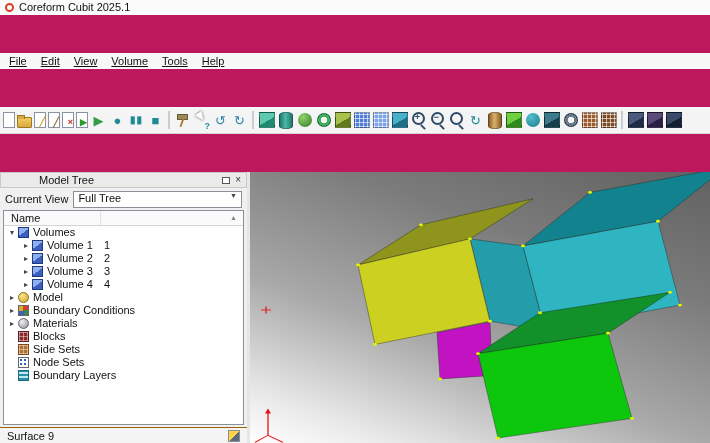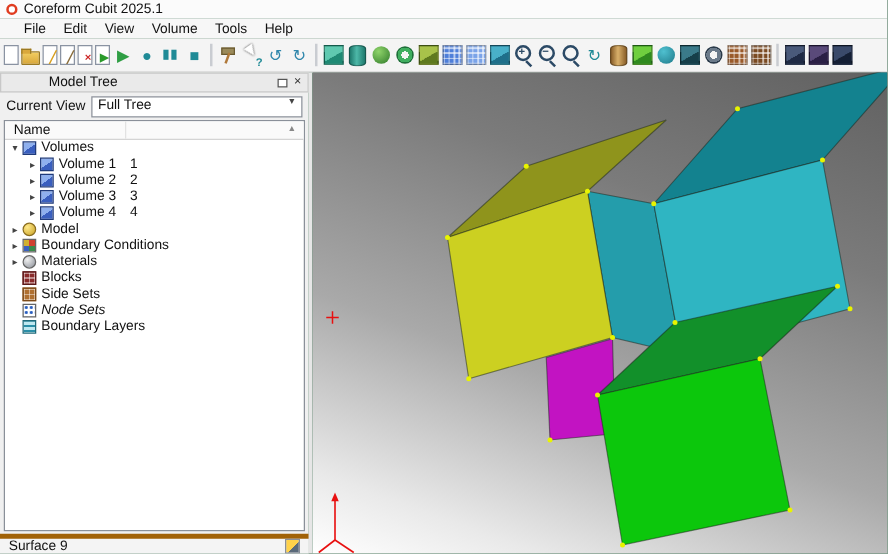--- a/index.html
+++ b/index.html
@@ -1,26 +1,26 @@
 <!DOCTYPE html>
 <html><head>
 <meta charset="utf-8">
 <style>
   html,body{margin:0;padding:0;background:#dcdcdc;}
   *{box-sizing:border-box;}
   .window{width:710px;height:443px;display:flex;flex-direction:column;overflow:hidden;
-          background:#14532d;font-family:"Liberation Sans",sans-serif;color:#111;}
+          background:#be185d;font-family:"Liberation Sans",sans-serif;color:#111;gap:38px;}
 
   
   .titlebar{height:15px;background:#fbfbfb;display:flex;align-items:center;gap:5px;padding:0 5px;flex:0 0 auto;}
   .app-icon{width:9px;height:9px;border-radius:50%;border:2.5px solid #e03c20;background:#fff;flex:0 0 auto;}
   .title-text{font-size:11px;line-height:1;}
 
   
-  .menubar{height:16px;background:#f7f7f7;display:flex;align-items:center;padding-left:12px;flex:0 0 auto;}
+  .menubar{height:16px;background:#f7f7f7;display:flex;align-items:center;padding-left:2px;flex:0 0 auto;text-decoration:underline;}
   .menu-item{font-size:11px;padding:1px 7px;line-height:1;}
 
   
   .toolbar{height:27px;background:#f4f4f4;border-bottom:1px solid #d6d6d6;display:flex;align-items:center;
            padding:0 2px;overflow:hidden;flex:0 0 auto;}
   .tb-icon{width:17px;height:23px;margin:0 1px;display:flex;align-items:center;justify-content:center;
            position:relative;flex:0 0 auto;}
   .tb-sep{width:2px;height:18px;background:#c9ccd1;margin:0 3px;flex:0 0 auto;}
   .ic-page{background:#fff;border:1px solid #8a93a2;width:12px;height:16px;}
   .ic-page .g{position:absolute;right:0px;bottom:0px;font-size:9px;font-weight:bold;color:var(--c2);line-height:1;}
@@ -84,21 +84,21 @@
   .ico-material{border-radius:50%;background:radial-gradient(circle at 32% 30%,#f0f0f0,#8a8f98);border:1px solid #666;}
   .ico-block{border:1px solid #5a1a1a;background:
        repeating-linear-gradient(0deg,rgba(255,255,255,.45) 0 1px,transparent 1px 4px),
        repeating-linear-gradient(90deg,rgba(255,255,255,.45) 0 1px,transparent 1px 4px),#8a2a2a;}
   .ico-sideset{border:1px solid #7a4a1a;background:
        repeating-linear-gradient(0deg,rgba(255,255,255,.45) 0 1px,transparent 1px 4px),
        repeating-linear-gradient(90deg,rgba(255,255,255,.45) 0 1px,transparent 1px 4px),#b07030;}
   .ico-nodeset{border:1px solid #666;background:radial-gradient(circle,#2a5fc0 0 1px,transparent 1.4px) 0 0/4px 4px #fff;}
   .ico-blayer{border:1px solid #1f6a7a;background:repeating-linear-gradient(0deg,#2a8fa8 0 2px,#bfe8f0 2px 4px);}
   .statusbar{height:16px;flex:0 0 auto;display:flex;align-items:center;padding:0 7px;font-size:11px;
-             background:#f4f4f4;border-top:4px solid #a16207;}
+             background:#f4f4f4;border-top:1px solid #a16207;}
   .status-icon{margin-left:auto;width:12px;height:12px;border:1px solid #8a8f98;
              background:linear-gradient(135deg,#ffd24a 0 55%,#5a6a7a 55%);}
 
   .splitter{width:3px;flex:0 0 auto;background:#e6e6e6;}
 
   
   .viewport{flex:1;position:relative;min-width:0;
             background:linear-gradient(200deg,#616161 0%,#7b7b7b 30%,#a9a9a9 62%,#e9e9e9 88%,#ffffff 100%);}
   .scene{position:absolute;inset:0;width:100%;height:100%;}
 </style>
@@ -261,21 +261,21 @@
             <div class="tree-row" style="padding-left: 3px;">
               <span class="arrow"></span>
               <span class="tree-ico ico-block"></span>
               <span class="t-label">Blocks</span>
             </div>
             <div class="tree-row" style="padding-left: 3px;">
               <span class="arrow"></span>
               <span class="tree-ico ico-sideset"></span>
               <span class="t-label">Side Sets</span>
             </div>
-            <div class="tree-row" style="padding-left: 3px; font-style: italic;">
+            <div class="tree-row" style="padding-left: 3px;">
               <span class="arrow"></span>
               <span class="tree-ico ico-nodeset"></span>
               <span class="t-label">Node Sets</span>
             </div>
             <div class="tree-row" style="padding-left: 3px;">
               <span class="arrow"></span>
               <span class="tree-ico ico-blayer"></span>
               <span class="t-label">Boundary Layers</span>
             </div>
           </div>

